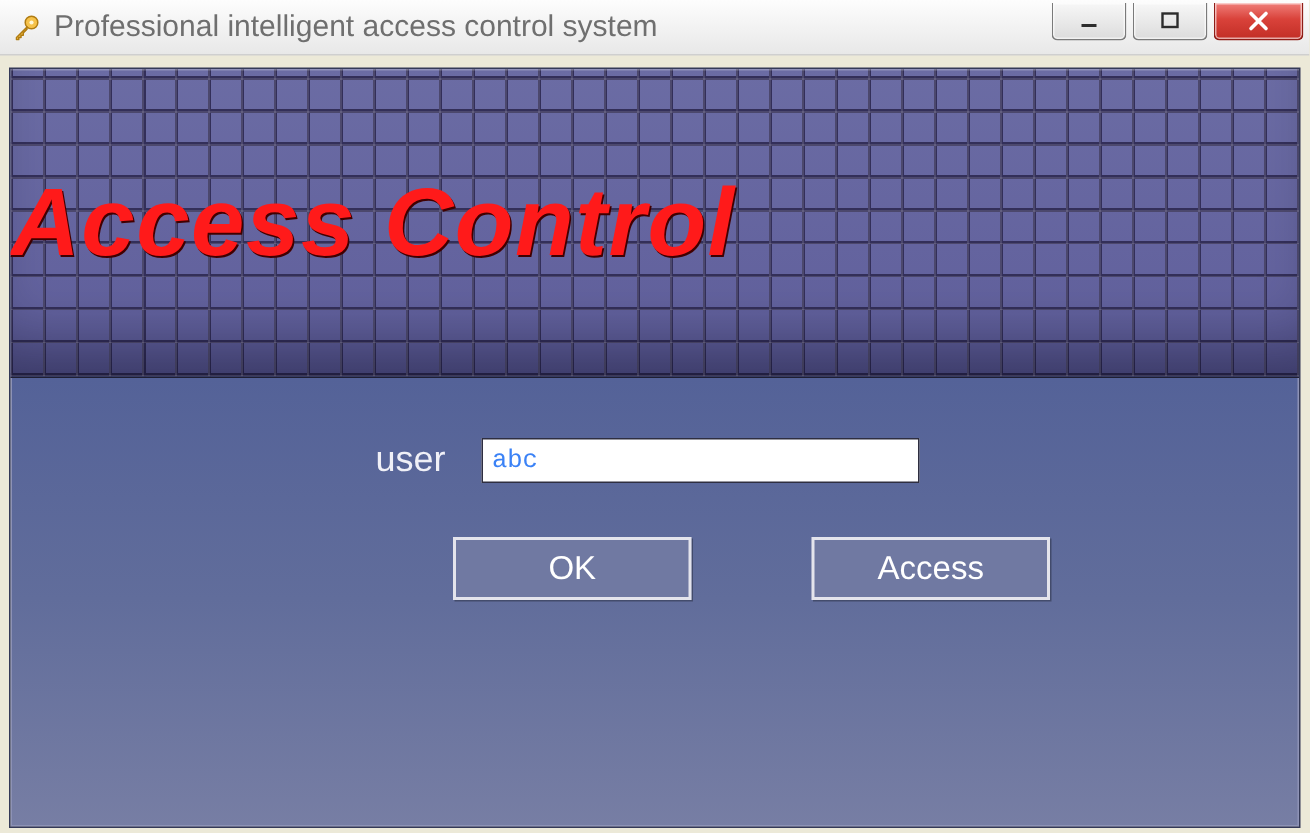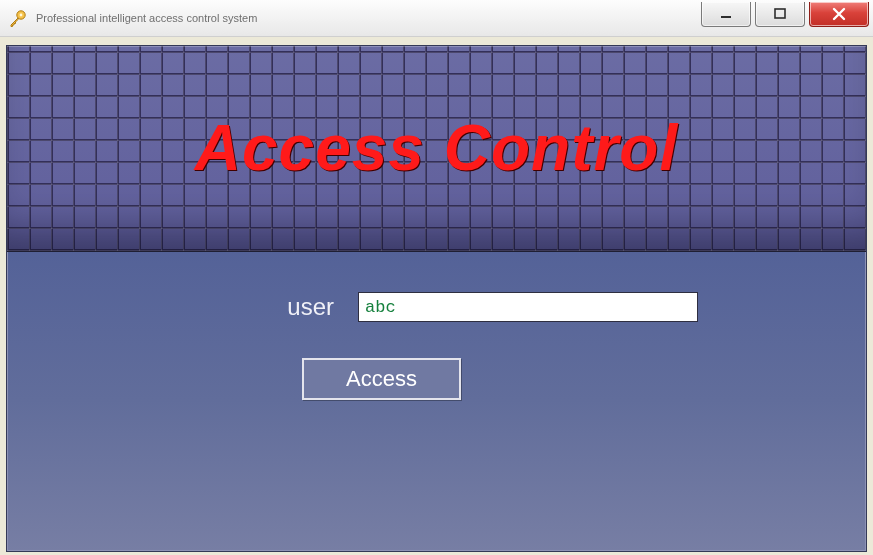--- a/index.html
+++ b/index.html
@@ -3,21 +3,21 @@
 <meta charset="utf-8">
 <style>
   html,body{margin:0;padding:0;width:873px;height:555px;background:#ece9d8;
             font-family:Verdana,Tahoma,sans-serif;overflow:hidden;}
   
   .titlebar{height:36px;background:linear-gradient(#fdfdfd,#e8e8e8);
             border-bottom:1px solid #cfcfcf;display:flex;align-items:center;
             padding:0 8px;position:relative;}
   .titlebar .icon-slot{width:20px;height:20px;margin-right:8px;
             display:flex;align-items:center;justify-content:center;}
-  .titlebar .title-text{color:#6f6f6f;font-size:11px;font-family:Verdana,sans-serif;}
+  .titlebar .title-text{color:#6f6f6f;font-size:20px;font-family:Verdana,sans-serif;}
   .win-btns{position:absolute;right:4px;top:0;height:100%;display:flex;gap:4px;
             align-items:flex-start;padding-top:2px;}
   .win-btn{width:48px;height:24px;border:1px solid #7a7a7a;border-top:none;
            border-radius:0 0 4px 4px;display:flex;align-items:center;
            justify-content:center;background:linear-gradient(#f7f7f7,#dcdcdc);
            box-shadow:inset 0 0 0 1px rgba(255,255,255,.6);}
   .win-btn.close{width:58px;background:linear-gradient(#f07f7a,#d9423a 45%,#c22e26);
            border-color:#8e1d17;}
   .win-btn svg{display:block;}
   
@@ -31,34 +31,34 @@
           background-image:
             repeating-linear-gradient(90deg,#332f59 0 2px,transparent 2px 22px),
             repeating-linear-gradient(0deg ,#332f59 0 2px,transparent 2px 22px),
             linear-gradient(#6b6ca4,#5f5e9b);
           box-shadow:inset 0 -40px 40px -20px rgba(0,0,20,.4),
                      inset 0 1px 0 rgba(255,255,255,.25);}
   .banner::after{content:"";position:absolute;inset:0;
           background-image:
             repeating-linear-gradient(90deg,rgba(255,255,255,.12) 0 1px,transparent 1px 22px),
             repeating-linear-gradient(0deg ,rgba(255,255,255,.12) 0 1px,transparent 1px 22px);}
-  .banner-title{position:relative;z-index:2;line-height:205px;text-align:center;
+  .banner-title{position:relative;z-index:2;line-height:205px;text-align:left;
           font-size:64px;font-weight:900;font-style:italic;
           letter-spacing:1px;
           font-family:"Arial Black",Arial,sans-serif;
           color:#ff1a1a;text-shadow:1px 1px 0 #400000;}
   
   .form-area{padding:40px 0 0 0;}
   .field-row{display:flex;align-items:center;justify-content:flex-start;
-             margin:0 0 18px 0;padding-left:37px;}
+             margin:0 0 18px 0;}
   .field-label{width:290px;text-align:right;padding-right:24px;
                color:#f0f0f7;font-size:24px;}
-  .text-input{width:340px;height:30px;border:1px solid #2e2e40;
+  .text-input{width:292px;height:30px;border:1px solid #2e2e40;
               background:#ffffff;font-size:17px;padding:0 6px;
-              font-family:"Courier New",monospace;color:#15803d;
+              font-family:"Courier New",monospace;color:#3b82f6;
               box-sizing:border-box;outline:none;}
   .btn-row{display:flex;gap:80px;justify-content:flex-start;
            margin:36px 0 0 295px;}
   .btn{width:155px;height:38px;border:2px solid #e4e4ec;background:#7079a2;
        color:#ffffff;font-size:22px;font-family:Verdana,sans-serif;
        display:flex;align-items:center;justify-content:center;
        box-shadow:1px 1px 0 rgba(0,0,0,.3);}
 </style>
 </head>
 <body>
@@ -100,17 +100,18 @@
 
   <div class="form-area">
 
     <div class="field-row">
       <div class="field-label">user</div>
       <input type="text" class="text-input" value="abc" style="">
     </div>
 
 
     <div class="btn-row">
+      <div class="btn">OK</div>
       <div class="btn">Access</div>
     </div>
 
   </div>
 </div>
 
 </body></html>

